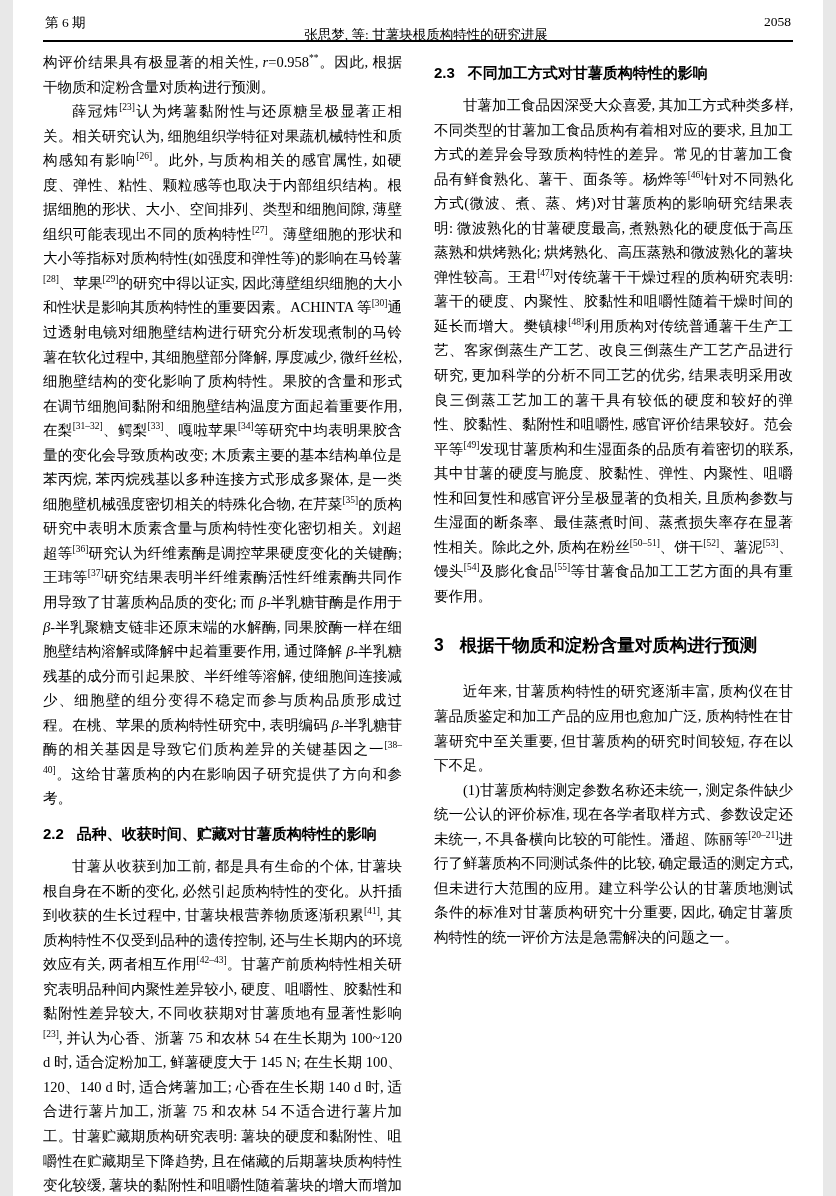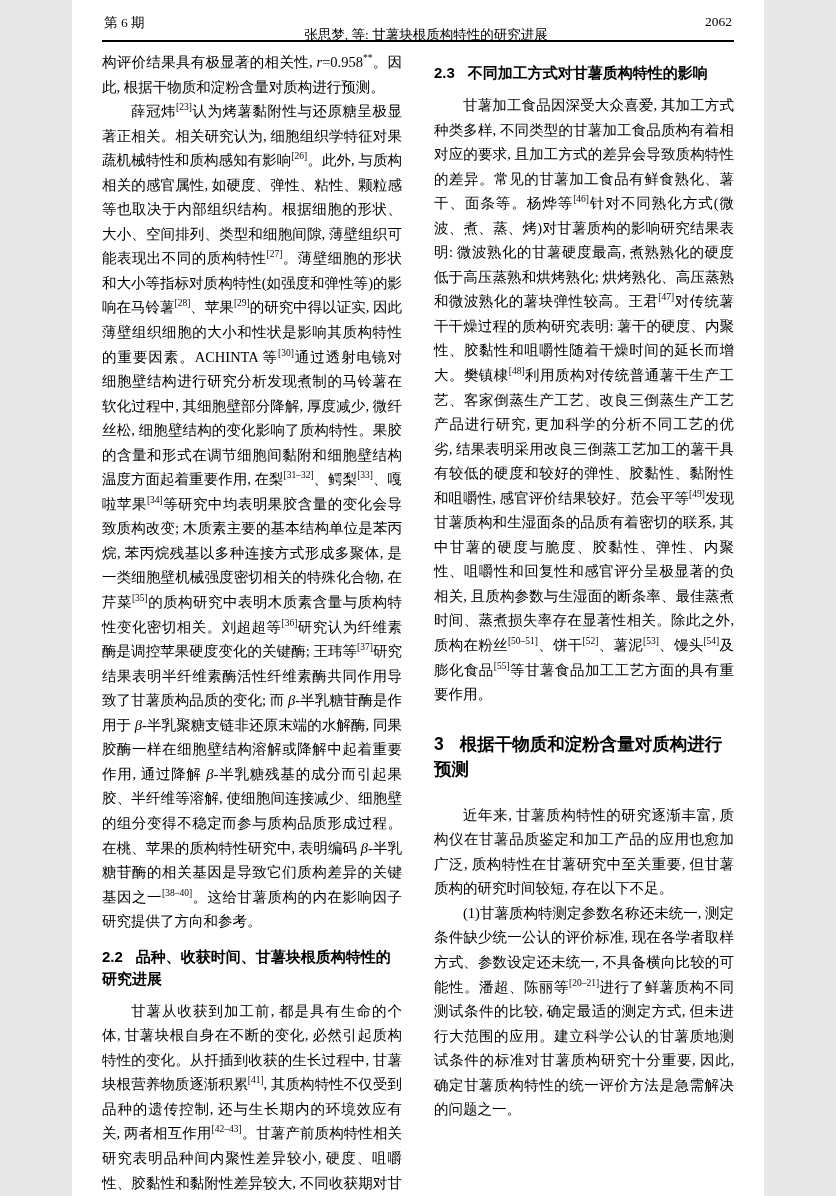--- a/index.html
+++ b/index.html
@@ -1,18 +1,18 @@
 <!DOCTYPE html>
 <html><head>
 <meta charset="utf-8">
 <style>
   html,body { margin:0; padding:0; background:#e8e8e8; }
   .page {
     position:relative;
-    width:692px; height:1196px;
+    width:810px; height:1196px;
     margin:0 auto;
     background:#ffffff;
     color:#000000;
     font-family:"Liberation Serif","DejaVu Serif",serif;
     box-sizing:border-box;
     padding:8px 30px 0 30px;
     overflow:hidden;
   }
   .page-header {
     position:relative;
@@ -56,27 +56,27 @@
   }
   .sec-heading-1 .sec-num { margin-right:16px; }
 </style>
 </head>
 <body>
 
 <div class="page">
   <div class="page-header">
     <span class="hdr-issue">第 6 期</span>
     <span class="hdr-title">张思梦, 等: 甘薯块根质构特性的研究进展</span>
-    <span class="hdr-page">2062</span>
+    <span class="hdr-page">2058</span>
   </div>
   <div class="columns">
     <div class="col">
         <p class="para noindent">构评价结果具有极显著的相关性, <i>r</i>=0.958<sup>**</sup>。因此, 根据干物质和淀粉含量对质构进行预测。</p>
         <p class="para">薛冠炜<sup>[23]</sup>认为烤薯黏附性与还原糖呈极显著正相关。相关研究认为, 细胞组织学特征对果蔬机械特性和质构感知有影响<sup>[26]</sup>。此外, 与质构相关的感官属性, 如硬度、弹性、粘性、颗粒感等也取决于内部组织结构。根据细胞的形状、大小、空间排列、类型和细胞间隙, 薄壁组织可能表现出不同的质构特性<sup>[27]</sup>。薄壁细胞的形状和大小等指标对质构特性(如强度和弹性等)的影响在马铃薯<sup>[28]</sup>、苹果<sup>[29]</sup>的研究中得以证实, 因此薄壁组织细胞的大小和性状是影响其质构特性的重要因素。ACHINTA 等<sup>[30]</sup>通过透射电镜对细胞壁结构进行研究分析发现煮制的马铃薯在软化过程中, 其细胞壁部分降解, 厚度减少, 微纤丝松, 细胞壁结构的变化影响了质构特性。果胶的含量和形式在调节细胞间黏附和细胞壁结构温度方面起着重要作用, 在梨<sup>[31–32]</sup>、鳄梨<sup>[33]</sup>、嘎啦苹果<sup>[34]</sup>等研究中均表明果胶含量的变化会导致质构改变; 木质素主要的基本结构单位是苯丙烷, 苯丙烷残基以多种连接方式形成多聚体, 是一类细胞壁机械强度密切相关的特殊化合物, 在芹菜<sup>[35]</sup>的质构研究中表明木质素含量与质构特性变化密切相关。刘超超等<sup>[36]</sup>研究认为纤维素酶是调控苹果硬度变化的关键酶; 王玮等<sup>[37]</sup>研究结果表明半纤维素酶活性纤维素酶共同作用导致了甘薯质构品质的变化; 而 <i>β</i>-半乳糖苷酶是作用于 <i>β</i>-半乳聚糖支链非还原末端的水解酶, 同果胶酶一样在细胞壁结构溶解或降解中起着重要作用, 通过降解 <i>β</i>-半乳糖残基的成分而引起果胶、半纤维等溶解, 使细胞间连接减少、细胞壁的组分变得不稳定而参与质构品质形成过程。在桃、苹果的质构特性研究中, 表明编码 <i>β</i>-半乳糖苷酶的相关基因是导致它们质构差异的关键基因之一<sup>[38–40]</sup>。这给甘薯质构的内在影响因子研究提供了方向和参考。</p>
-        <div class="sec-heading-2"><span class="sec-num">2.2</span><span>品种、收获时间、甘薯块根质构特性的研究进展</span></div>
+        <div class="sec-heading-2"><span class="sec-num">2.2</span><span>品种、收获时间、贮藏对甘薯质构特性的影响</span></div>
         <p class="para">甘薯从收获到加工前, 都是具有生命的个体, 甘薯块根自身在不断的变化, 必然引起质构特性的变化。从扦插到收获的生长过程中, 甘薯块根营养物质逐渐积累<sup>[41]</sup>, 其质构特性不仅受到品种的遗传控制, 还与生长期内的环境效应有关, 两者相互作用<sup>[42–43]</sup>。甘薯产前质构特性相关研究表明品种间内聚性差异较小, 硬度、咀嚼性、胶黏性和黏附性差异较大, 不同收获期对甘薯质地有显著性影响<sup>[23]</sup>, 并认为心香、浙薯 75 和农林 54 在生长期为 100~120 d 时, 适合淀粉加工, 鲜薯硬度大于 145 N; 在生长期 100、120、140 d 时, 适合烤薯加工; 心香在生长期 140 d 时, 适合进行薯片加工, 浙薯 75 和农林 54 不适合进行薯片加工。甘薯贮藏期质构研究表明: 薯块的硬度和黏附性、咀嚼性在贮藏期呈下降趋势, 且在储藏的后期薯块质构特性变化较缓, 薯块的黏附性和咀嚼性随着薯块的增大而增加<sup>[44]</sup>。甘</p>
       </div>
     <div class="col">
         <div class="sec-heading-2"><span class="sec-num">2.3</span><span>不同加工方式对甘薯质构特性的影响</span></div>
         <p class="para">甘薯加工食品因深受大众喜爱, 其加工方式种类多样, 不同类型的甘薯加工食品质构有着相对应的要求, 且加工方式的差异会导致质构特性的差异。常见的甘薯加工食品有鲜食熟化、薯干、面条等。杨烨等<sup>[46]</sup>针对不同熟化方式(微波、煮、蒸、烤)对甘薯质构的影响研究结果表明: 微波熟化的甘薯硬度最高, 煮熟熟化的硬度低于高压蒸熟和烘烤熟化; 烘烤熟化、高压蒸熟和微波熟化的薯块弹性较高。王君<sup>[47]</sup>对传统薯干干燥过程的质构研究表明: 薯干的硬度、内聚性、胶黏性和咀嚼性随着干燥时间的延长而增大。樊镇棣<sup>[48]</sup>利用质构对传统普通薯干生产工艺、客家倒蒸生产工艺、改良三倒蒸生产工艺产品进行研究, 更加科学的分析不同工艺的优劣, 结果表明采用改良三倒蒸工艺加工的薯干具有较低的硬度和较好的弹性、胶黏性、黏附性和咀嚼性, 感官评价结果较好。范会平等<sup>[49]</sup>发现甘薯质构和生湿面条的品质有着密切的联系, 其中甘薯的硬度与脆度、胶黏性、弹性、内聚性、咀嚼性和回复性和感官评分呈极显著的负相关, 且质构参数与生湿面的断条率、最佳蒸煮时间、蒸煮损失率存在显著性相关。除此之外, 质构在粉丝<sup>[50–51]</sup>、饼干<sup>[52]</sup>、薯泥<sup>[53]</sup>、馒头<sup>[54]</sup>及膨化食品<sup>[55]</sup>等甘薯食品加工工艺方面的具有重要作用。</p>
         <div class="sec-heading-1"><span class="sec-num">3</span><span>根据干物质和淀粉含量对质构进行预测</span></div>
         <p class="para">近年来, 甘薯质构特性的研究逐渐丰富, 质构仪在甘薯品质鉴定和加工产品的应用也愈加广泛, 质构特性在甘薯研究中至关重要, 但甘薯质构的研究时间较短, 存在以下不足。</p>
         <p class="para">(1)甘薯质构特测定参数名称还未统一, 测定条件缺少统一公认的评价标准, 现在各学者取样方式、参数设定还未统一, 不具备横向比较的可能性。潘超、陈丽等<sup>[20–21]</sup>进行了鲜薯质构不同测试条件的比较, 确定最适的测定方式, 但未进行大范围的应用。建立科学公认的甘薯质地测试条件的标准对甘薯质构研究十分重要, 因此, 确定甘薯质构特性的统一评价方法是急需解决的问题之一。</p>
       </div>
   </div>

